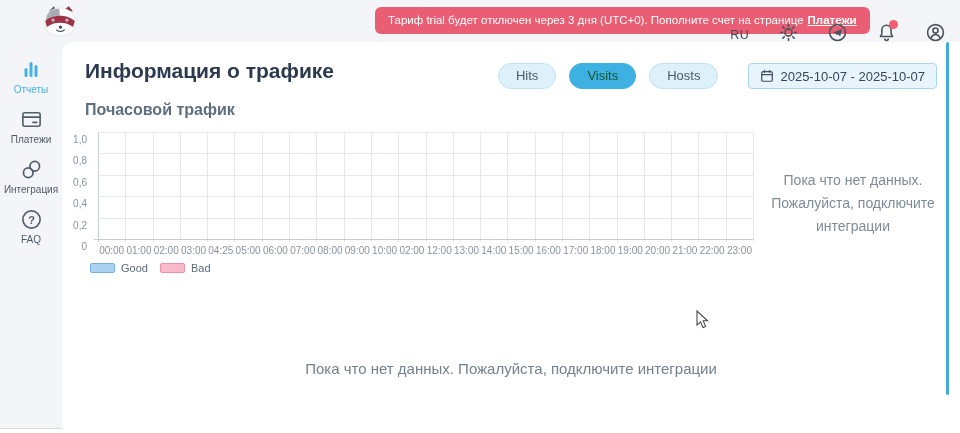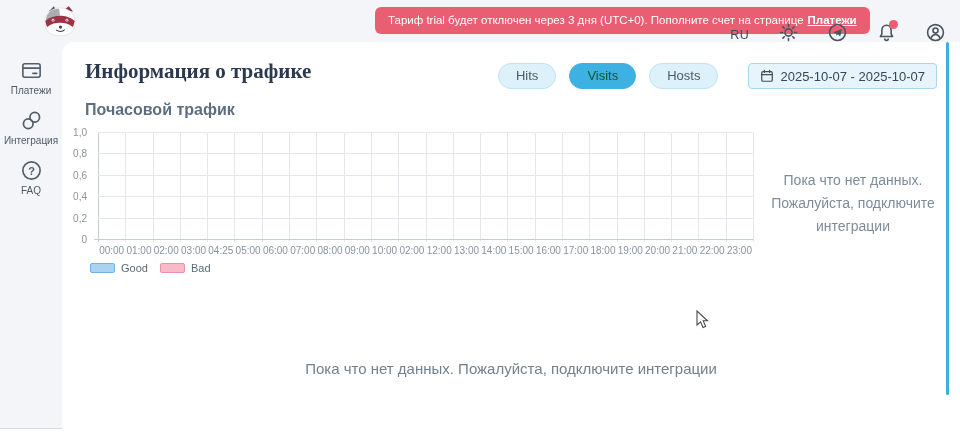--- a/index.html
+++ b/index.html
@@ -22,34 +22,34 @@
   
   .sidebar { position:absolute; left:0; top:42px; width:62px; height:386px;
              display:flex; flex-direction:column; align-items:center; padding-top:17px; gap:13px; }
   .side-item { display:flex; flex-direction:column; align-items:center; gap:3px; cursor:pointer; width:62px; }
   .side-item .lbl { font-size:10px; color:#4e5a66; }
   .side-item.active .lbl { color:#45b1e4; }
 
   
   .main { position:absolute; left:62px; top:42px; width:898px; height:387px;
           background:#fff; border-radius:12px 0 0 0; }
-  .page-title { position:absolute; left:23px; top:17px; font-size:21px; font-weight:bold; color:#2b3a4e;font-family:Liberation Serif, serif; }
+  .page-title { position:absolute; left:23px; top:17px; font-size:21px; font-weight:bold; color:#2b3a4e; }
   .controls { position:absolute; top:21px; right:23px; display:flex; align-items:center; gap:13px; }
   .pill { height:26px; padding:0 17px; border-radius:13px; font-size:13px; line-height:24px;
           background:#ddf1fb; border:1px solid #bfe3f5; color:#4a5a6a; cursor:pointer;
           font-family:"Liberation Sans", sans-serif; }
   .pill.active { background:#3cb1e2; border-color:#3cb1e2; color:#14532d; }
   .date-btn { height:26px; margin-left:17px; padding:0 11px; border-radius:4px; font-size:13px;
               background:#e8f4fc; border:1px solid #a9d6ee; color:#33475a; cursor:pointer;
               display:flex; align-items:center; gap:6px; font-family:"Liberation Sans", sans-serif; }
   .section-title { position:absolute; left:23px; top:59px; font-size:16px; font-weight:600; color:#5e6e7e; }
 
   
   .chart-plot { position:absolute; left:30px; top:90px; }
-  .y-labels { position:absolute; left:0; top:90px; width:28px; height:107px; }
+  .y-labels { position:absolute; left:0; top:97px; width:28px; height:107px; }
   .y-labels span { position:absolute; right:3px; font-size:10px; color:#8893a1; }
   .x-labels { position:absolute; left:36px; top:203px; width:655px; display:flex; }
   .x-labels span { flex:1; text-align:center; font-size:10px; color:#8893a1; }
   .legend { position:absolute; left:28px; top:220px; display:flex; align-items:center; gap:12px; }
   .legend .item { display:flex; align-items:center; gap:6px; cursor:pointer; }
   .legend .swatch { width:25px; height:10px; border-radius:2px; display:inline-block; }
   .legend .lab { font-size:11px; color:#5b6b7a; }
   .server-time { position:absolute; right:196px; top:235px; font-size:12px; color:#8b98a6; }
 
   .side-message { position:absolute; left:702px; top:127px; width:178px; text-align:center;
@@ -108,20 +108,28 @@
       </span>
       <svg class="tb-icon" viewBox="0 0 18 18" fill="none" stroke="#49545f" stroke-width="1.5" stroke-linecap="round">
         <circle cx="9" cy="9" r="7.5"></circle>
         <circle cx="9" cy="7.2" r="2.4"></circle>
         <path d="M4.9 13.9 C5.8 11.7 7.2 10.9 9 10.9 C10.8 10.9 12.2 11.7 13.1 13.9"></path>
       </svg>
     </div>
   </div>
 
   <div class="sidebar">
+    <div class="side-item active">
+      <svg width="22" height="22" viewBox="0 0 22 22">
+        <rect x="4.5" y="9" width="3" height="9" rx="1.5" fill="#45b1e4"></rect>
+        <rect x="9.5" y="3" width="3" height="15" rx="1.5" fill="#45b1e4"></rect>
+        <rect x="14.5" y="6" width="3" height="12" rx="1.5" fill="#45b1e4"></rect>
+      </svg>
+      <span class="lbl">Отчеты</span>
+    </div>
     <div class="side-item">
       <svg width="23" height="23" viewBox="0 0 24 24" fill="none" stroke="#525e6a" stroke-width="1.7" stroke-linecap="round">
         <rect x="3" y="5" width="18" height="14" rx="2"></rect>
         <path d="M3 9.5 L21 9.5"></path>
         <path d="M13.5 15 L17.5 15"></path>
       </svg>
       <span class="lbl">Платежи</span>
     </div>
     <div class="side-item">
       <svg width="23" height="23" viewBox="0 0 24 24" fill="none" stroke="#525e6a" stroke-width="1.8">

